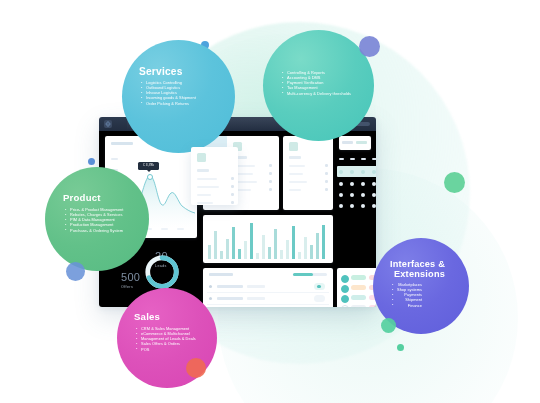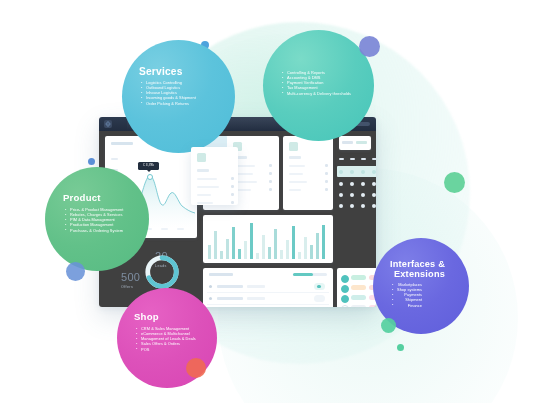--- a/index.html
+++ b/index.html
@@ -45,21 +45,21 @@
   }
   #logo-mark svg{display:block;}
   #addr-pill{
     position:absolute;right:6px;top:5px;width:48px;height:4px;border-radius:2px;
     background:#43526b;
   }
   #titlebar-sheen{
     position:absolute;left:28px;top:0;right:62px;height:14px;
     background:linear-gradient(180deg,rgba(255,255,255,.06),rgba(255,255,255,0));
   }
-  #dash{position:absolute;left:0;top:14px;right:0;bottom:0;background:#404040;}
+  #dash{position:absolute;left:0;top:14px;right:0;bottom:0;background:#000000;}
 
   .card{position:absolute;background:#ffffff;border-radius:2px;
         box-shadow:0 1px 3px rgba(120,145,175,.13);}
   .ph{background:#e3ecf3;border-radius:1px;position:absolute;}
   .ph.lite{background:#eef3f8;}
 
   
   #card-line{left:6px;top:5px;width:92px;height:102px;}
   #line-title{left:6px;top:6px;width:22px;height:3px;background:#d7e4ee;}
   #line-btn{position:absolute;right:6px;top:4px;width:32px;height:8px;border-radius:1.5px;
@@ -482,21 +482,21 @@
         <li>Shop systems</li>
         <li>Payments</li>
         <li>Shipment</li>
         <li>Finance</li>
       </ul>
     </div>
   </div>
 
   <div class="bubble" id="b-sales">
     <div class="inner">
-      <div class="b-title">Shop</div>
+      <div class="b-title">Sales</div>
       <ul class="b-list">
         <li>CRM &amp; Sales Management</li>
         <li>eCommerce &amp; Multichannel</li>
         <li>Management of Leads &amp; Deals</li>
         <li>Sales Offers &amp; Orders</li>
         <li>POS</li>
       </ul>
     </div>
   </div>
 

